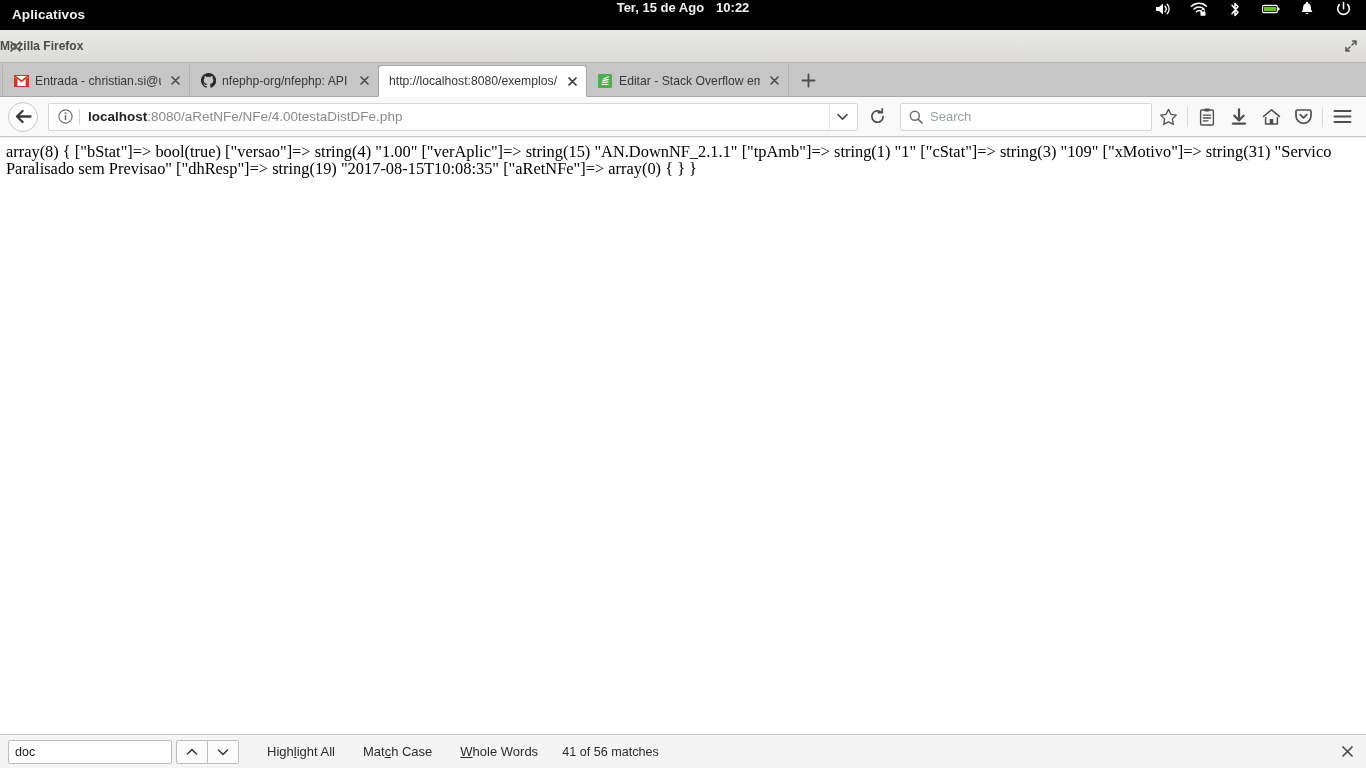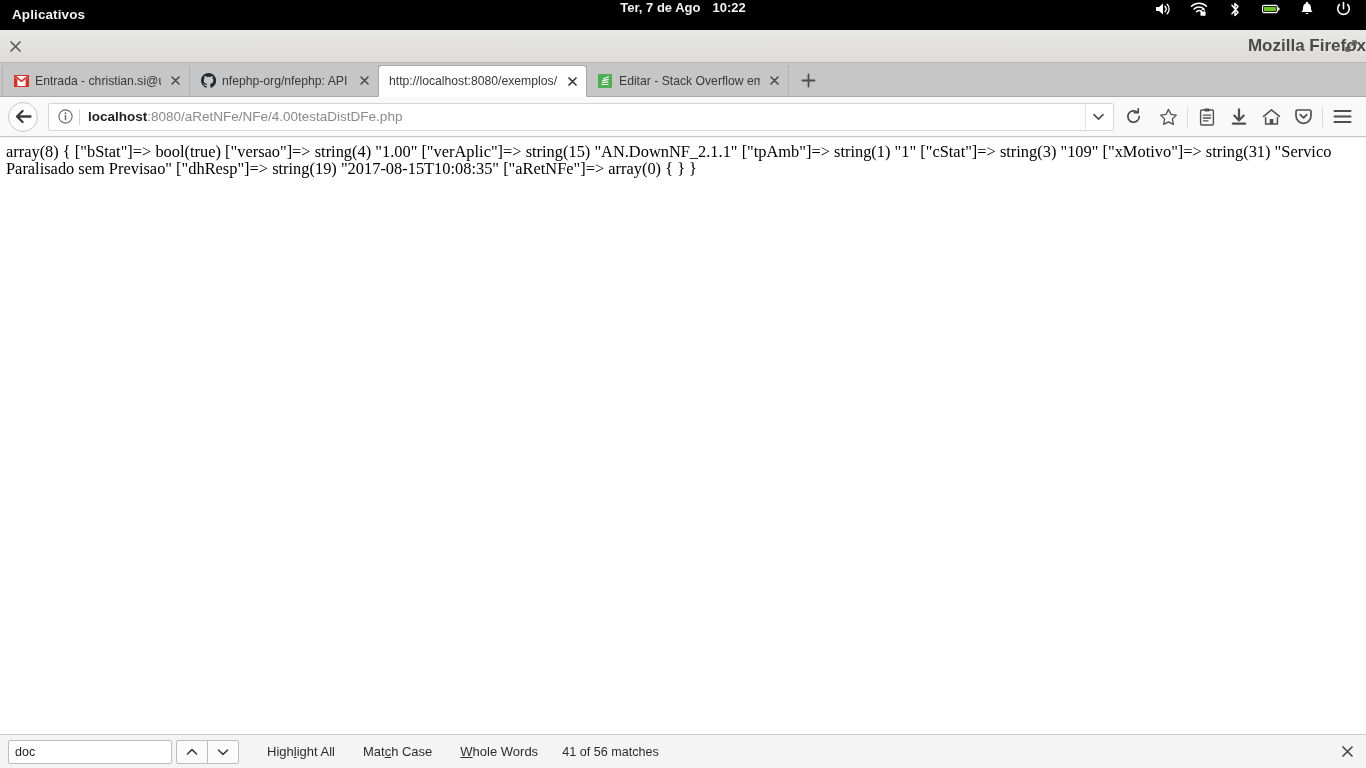--- a/index.html
+++ b/index.html
@@ -46,22 +46,22 @@
     background: #f1f0ef;
   }
   #titlebar {
     position: relative;
     height: 33px;
     background: linear-gradient(to bottom, #e8e8e6 0%, #dcdbd9 100%);
     border-bottom: 1px solid #b8b6b3;
     display: flex; align-items: center;
   }
   #titlebar .win-title {
-    position: absolute; left: 0; right: 0; text-align: right;
-    font-size: 17px; font-weight: bold; color: #4a4a4a;
+    position: absolute; left: 0; right: 0; text-align: left;
+    font-size: 12px; font-weight: bold; color: #4a4a4a;
     pointer-events: none;
   }
   #titlebar .win-btn {
     width: 30px; height: 33px; display: flex;
     align-items: center; justify-content: center;
     position: relative; z-index: 2;
     color: #5c5c5c;
   }
   #titlebar .win-btn.right { margin-left: auto; }
 
@@ -252,21 +252,21 @@
     display: flex; align-items: center; justify-content: center;
     color: #4b4b4b;
   }
 </style>
 </head>
 <body>
 
 <div id="system-panel">
   <div class="apps-menu">Aplicativos</div>
   <div class="clock">
-    <span>Ter, 7 de Ago</span><span class="sep"></span><span>10:22</span>
+    <span>Ter, 15 de Ago</span><span class="sep"></span><span>10:22</span>
   </div>
   <div class="panel-spacer"></div>
   <div class="tray">
     <span class="tray-icon">
       <svg width="18" height="16" viewBox="0 0 18 16">
           <path d="M2 6h3l4-3.5v11L5 10H2z" fill="#fff"></path>
           <path d="M11 5.2a4.2 4.2 0 0 1 0 5.6" stroke="#fff" stroke-width="1.3" fill="none" stroke-linecap="round"></path>
           <path d="M13.2 3.2a7 7 0 0 1 0 9.6" stroke="#fff" stroke-width="1.3" fill="none" stroke-linecap="round"></path>
         </svg>
     </span>
@@ -411,20 +411,29 @@
       </span>
     </div>
 
     <div id="reload-button">
       <svg width="17" height="17" viewBox="0 0 17 17">
           <path d="M14.2 8.5a5.7 5.7 0 1 1-1.9-4.2" stroke="#4a4a4a" stroke-width="1.7" fill="none" stroke-linecap="round"></path>
           <path d="M13.2 0.9v3.8h-3.8" stroke="#4a4a4a" stroke-width="1.7" fill="none" stroke-linecap="round" stroke-linejoin="round"></path>
         </svg>
     </div>
 
+    <div id="searchbar">
+      <span class="search-icon">
+        <svg width="14" height="14" viewBox="0 0 14 14">
+            <circle cx="5.8" cy="5.8" r="4.5" fill="none" stroke="#6f6f6f" stroke-width="1.5"></circle>
+            <path d="M9.3 9.3l3.6 3.6" stroke="#6f6f6f" stroke-width="1.7" stroke-linecap="round"></path>
+          </svg>
+      </span>
+      <input class="search-input" type="text" placeholder="Search" style="">
+    </div>
 
     <div class="nav-icon-btn">
       <svg width="19" height="18" viewBox="0 0 19 18">
           <path d="M9.5 1.4l2.4 4.9 5.4.8-3.9 3.8.9 5.4-4.8-2.5-4.8 2.5.9-5.4-3.9-3.8 5.4-.8z" fill="none" stroke="#4f4f4f" stroke-width="1.3" stroke-linejoin="round"></path>
         </svg>
     </div>
     <div class="nav-divider"></div>
     <div class="nav-icon-btn">
       <svg width="18" height="18" viewBox="0 0 18 18">
           <rect x="2.6" y="2" width="12.8" height="15" rx="1.2" fill="none" stroke="#4f4f4f" stroke-width="1.4"></rect>

